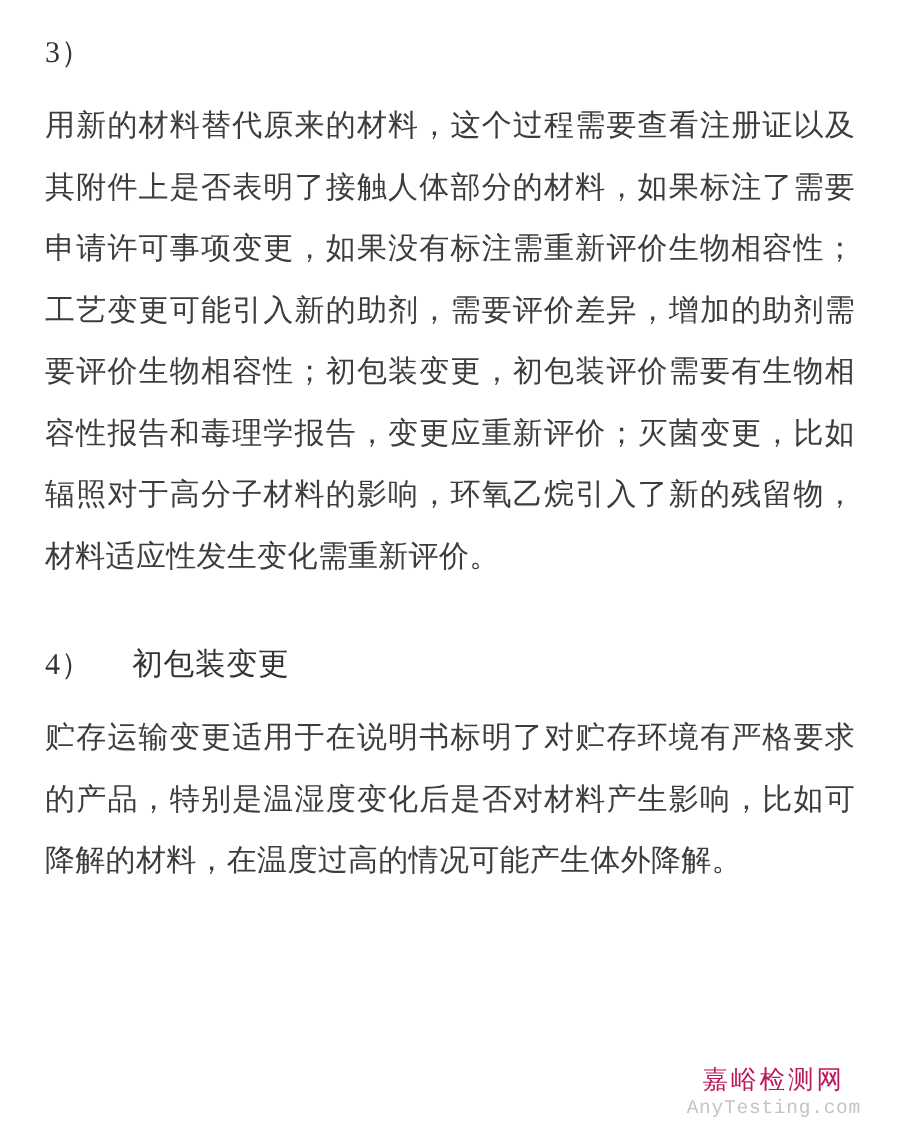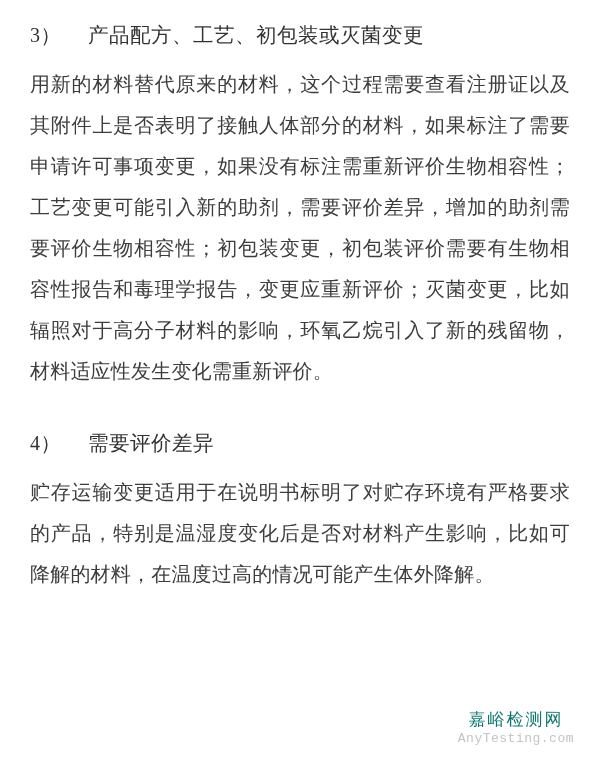--- a/index.html
+++ b/index.html
@@ -60,47 +60,46 @@
     right: 26px;
     bottom: 16px;
     text-align: center;
     color: #b9b9b9;
     user-select: none;
   }
   .watermark .wm-cn {
     font-size: 17px;
     letter-spacing: 2px;
     line-height: 22px;
-    color: #0f766e;
+    color: #be185d;
   }
   .watermark .wm-en {
     font-size: 13px;
     letter-spacing: 0.5px;
     line-height: 16px;
     color: #c4c4c4;
     font-family: Liberation Mono, monospace;
   }
 </style>
 </head>
 <body>
 
 <div class="page">
 
   <div class="heading">
     <span class="num">3）</span>
-    <span class="htext">产品配方、工艺、初包装或灭菌变更</span>
   </div>
 
   <p class="para">用新的材料替代原来的材料，这个过程需要查看注册证以及其附件上是否表明了接触人体部分的材料，如果标注了需要申请许可事项变更，如果没有标注需重新评价生物相容性；工艺变更可能引入新的助剂，需要评价差异，增加的助剂需要评价生物相容性；初包装变更，初包装评价需要有生物相容性报告和毒理学报告，变更应重新评价；灭菌变更，比如辐照对于高分子材料的影响，环氧乙烷引入了新的残留物，材料适应性发生变化需重新评价。</p>
 
   <div class="spacer-1"></div>
 
   <div class="heading">
     <span class="num">4）</span>
-    <span class="htext">需要评价差异</span>
+    <span class="htext">初包装变更</span>
   </div>
 
   <p class="para last">贮存运输变更适用于在说明书标明了对贮存环境有严格要求的产品，特别是温湿度变化后是否对材料产生影响，比如可降解的材料，在温度过高的情况可能产生体外降解。</p>
 
   <div class="watermark">
     <div class="wm-cn">嘉峪检测网</div>
     <div class="wm-en">AnyTesting.com</div>
   </div>
 
 </div>

